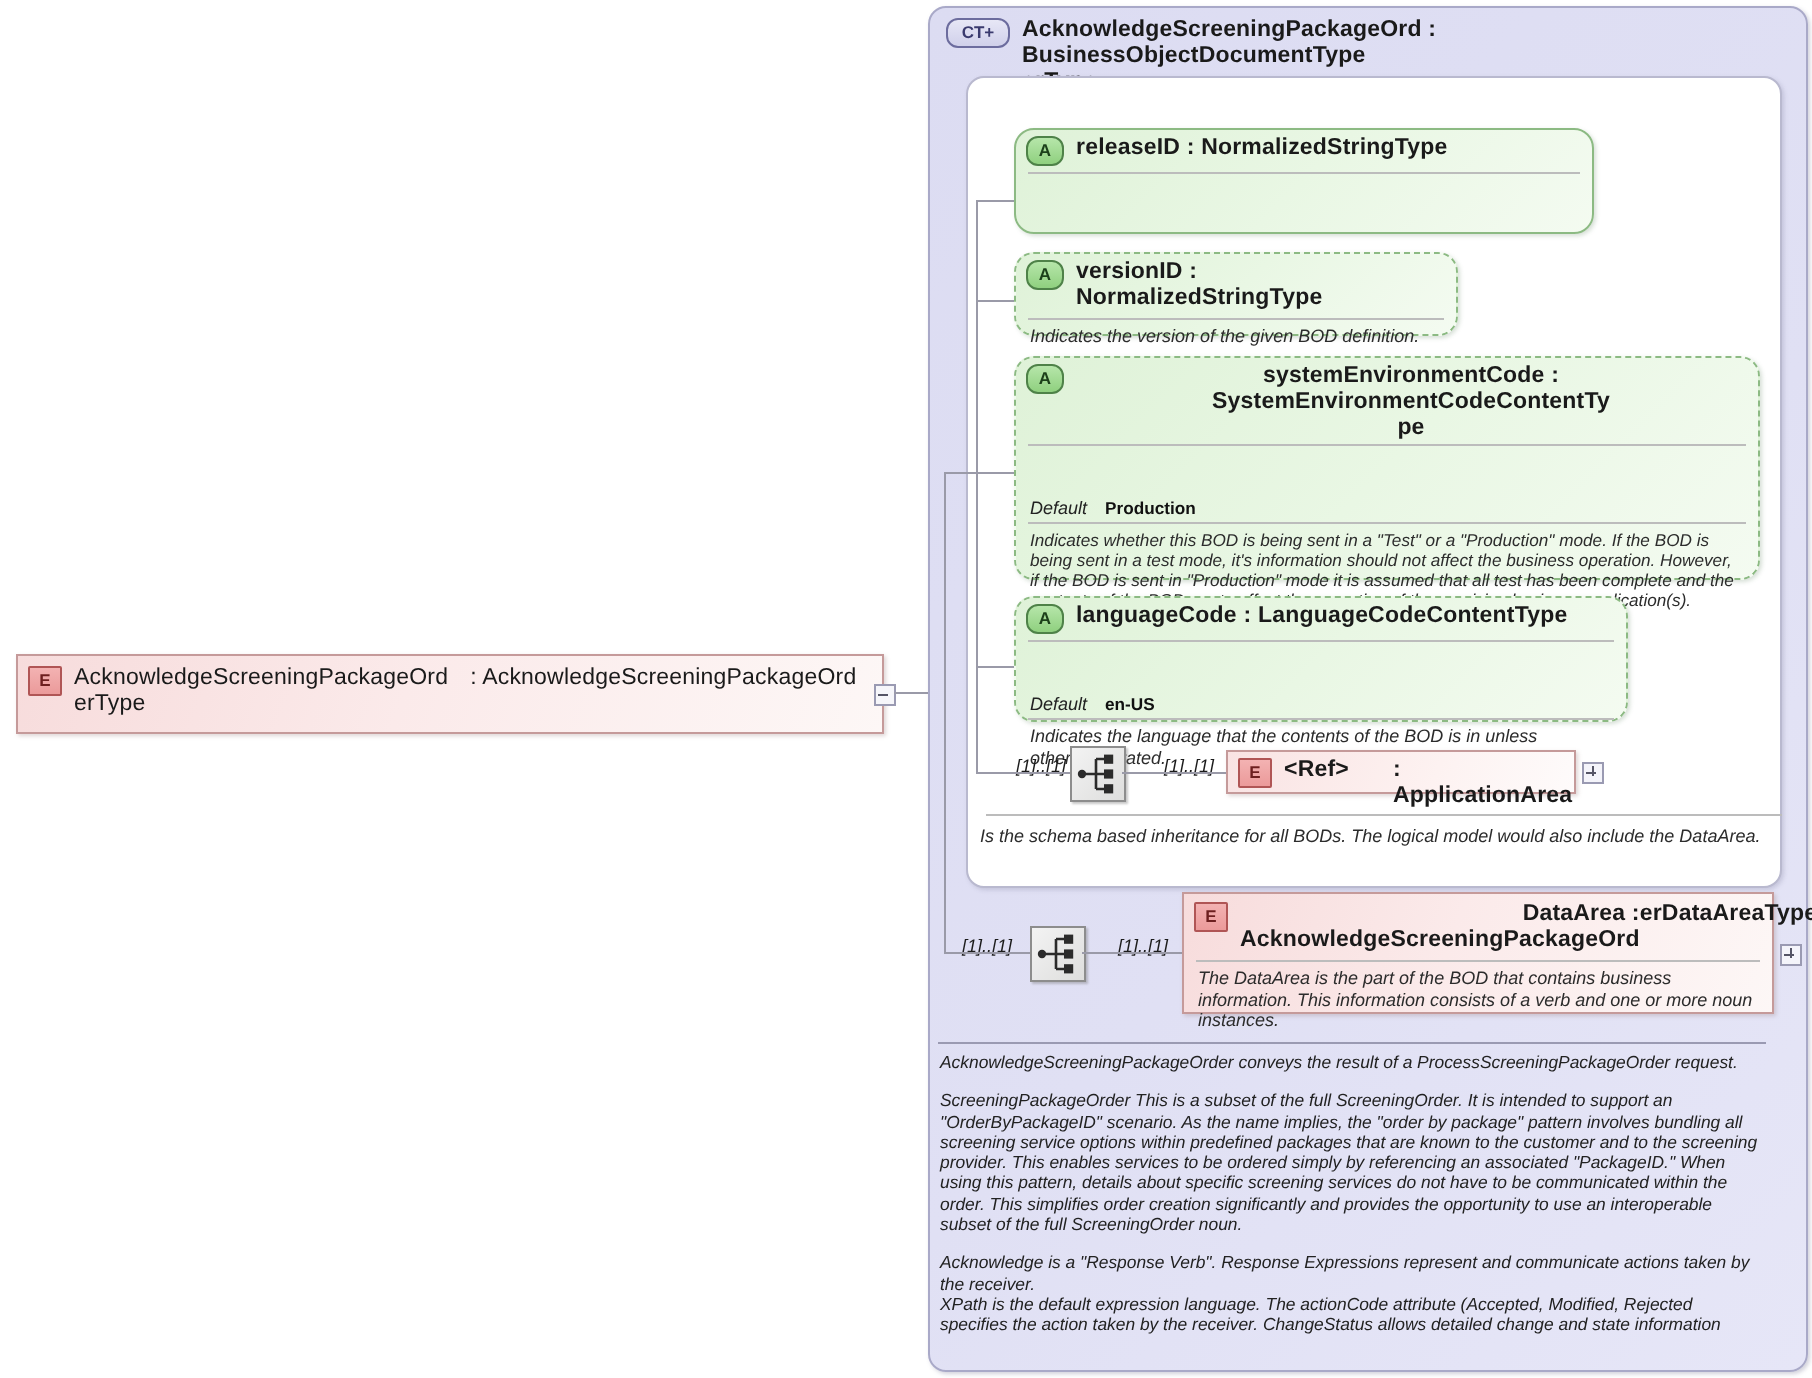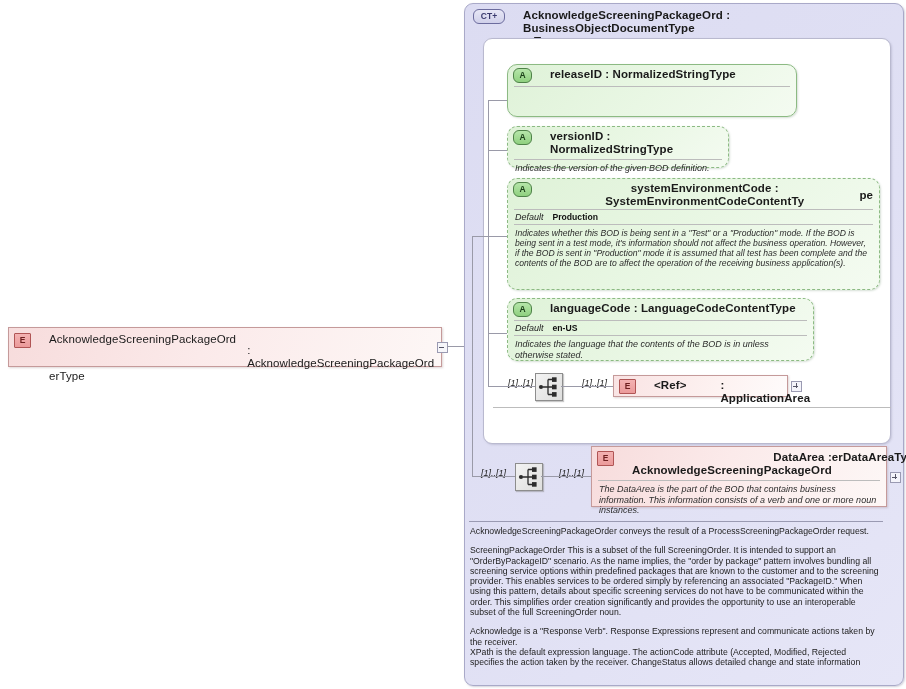--- a/index.html
+++ b/index.html
@@ -43,21 +43,20 @@
     background: linear-gradient(110deg,#f7dcdc 0%, #fbeaea 45%, #fdf7f6 100%);
     border: 1px solid #c59a9a;
     box-shadow: 1px 1px 2px rgba(150,120,120,.30);
   }
   .elem.plain { background: linear-gradient(110deg,#f9e3e3 0%, #fdf2f1 60%, #fefbfb 100%); }
 
   
   .title-row {
     display: flex; align-items: flex-start;
     padding: 3px 6px 3px 5px;
-    gap: 12px;
   }
   .title-text {
     font-size: 11.5px; color: #1a1a1a; font-weight: bold;
     line-height: 13px; letter-spacing: .1px;
   }
   .title-text.reg { font-weight: normal; }
 
   
   .badge {
     display: inline-flex; align-items: center; justify-content: center;
@@ -90,21 +89,21 @@
     line-height: 10.5px; padding: 3px 7px 4px 7px;
   }
   .doc.small { font-size: 8.6px; line-height: 10px; }
 
   
   .default-row {
     display: flex; align-items: baseline;
     padding: 2px 7px 2px 7px; gap: 9px;
   }
   .default-label { font-size: 9px; font-style: italic; color: #222; }
-  .default-value { font-size: 8.6px; font-weight: bold; color: #111; }
+  .default-value { font-size: 8.6px; font-weight: bold; color: #111; margin-top: 24px; }
 
   
   .card {
     position: absolute; font-size: 9px; font-style: italic;
     color: #1c1c1c; white-space: nowrap;
   }
 
   
   .seq {
     position: absolute;
@@ -133,38 +132,38 @@
   }
 
   
   .ln { position: absolute; background: #9a9aa8; }
   .lnh { height: 1px; }
   .lnv { width: 1px; }
 
   
   .docblock { position: absolute; }
   .docblock p {
-    margin: 0 0 9px 0; font-size: 8.7px; 
+    margin: 0 0 9px 0; font-size: 8.7px; font-style: italic;
     color: #222; line-height: 10.3px;
   }
   .docblock p:last-child { margin-bottom: 0; }
   .topline { position: absolute; height: 1px; background: #9a9ab2; }
 </style>
 </head>
 <body>
 
 <div id="root">
 
   <div class="box elem" style="left:8px; top:327px; width:434px; height:40px;">
     <div class="title-row" style="padding-top:5px;">
       <span class="badge badge-e">E</span>
       <span style="display:flex; flex-direction:column; flex:1;">
         <span style="display:flex; justify-content:flex-start;">
           <span class="title-text reg">AcknowledgeScreeningPackageOrd</span>
-          <span class="title-text reg" style="margin-left:11px;margin-top:11px;">: AcknowledgeScreeningPackageOrd</span>
+          <span class="title-text reg" style="margin-left:11px;">: AcknowledgeScreeningPackageOrd</span>
         </span>
         <span style="display:flex;">
           <span class="title-text reg">erType</span>
         </span>
       </span>
     </div>
   </div>
 
   <div class="minusbox" style="left:437px; top:342px;"></div>
 
@@ -198,21 +197,21 @@
       <span class="badge badge-a">A</span>
       <span class="title-text">versionID : NormalizedStringType</span>
     </div>
     <div class="sep"></div>
     <div class="doc">Indicates the version of the given BOD definition.</div>
   </div>
 
   <div class="box attr dashed" style="left:507px; top:178px; width:373px; height:112px;">
     <div class="title-row" style="padding-bottom:1px;">
       <span class="badge badge-a">A</span>
-      <span style="display:flex; flex-direction:row; flex:1; text-align:center;align-items:center;">
+      <span style="display:flex; flex-direction:column; flex:1; text-align:center;align-items:center;">
         <span class="title-text">systemEnvironmentCode : SystemEnvironmentCodeContentTy</span>
         <span class="title-text">pe</span>
       </span>
     </div>
     <div class="sep"></div>
     <div class="default-row">
       <span class="default-label">Default</span>
       <span class="default-value">Production</span>
     </div>
     <div class="sep"></div>
@@ -252,20 +251,21 @@
   <div class="box elem plain" style="left:613px; top:375px; width:175px; height:22px;">
     <div class="title-row" style="padding:3px 5px;">
       <span class="badge badge-e">E</span>
       <span class="title-text">&lt;Ref&gt;</span>
       <span class="title-text" style="margin-left:22px;">: ApplicationArea</span>
     </div>
   </div>
   <div class="plus" style="left:791px; top:381px;"></div>
 
   <div class="sep" style="position:absolute; left:487px; top:407px; width:398px;"></div>
+  <div class="doc" style="position:absolute; left:483px; top:410px; width:400px;">Is the schema based inheritance for all BODs. The logical model would also include the DataArea.</div>
 
   <span class="card" style="left:481px; top:468px;">[1]..[1]</span>
 
   <div class="seq" style="left:515px; top:463px; width:26px; height:26px;">
     <svg width="26" height="26" viewBox="0 0 26 26" aria-hidden="true">
       <circle cx="5" cy="13" r="2.1" fill="#2b2b2b"></circle>
       <path d="M7 13 H12 M12 5.5 V20.5 M12 5.5 H16 M12 13 H16 M12 20.5 H16" stroke="#2b2b2b" stroke-width="1.3" fill="none"></path>
       <rect x="16" y="3.3" width="4.6" height="4.6" fill="#2b2b2b"></rect>
       <rect x="16" y="10.7" width="4.6" height="4.6" fill="#2b2b2b"></rect>
       <rect x="16" y="18.1" width="4.6" height="4.6" fill="#2b2b2b"></rect>

